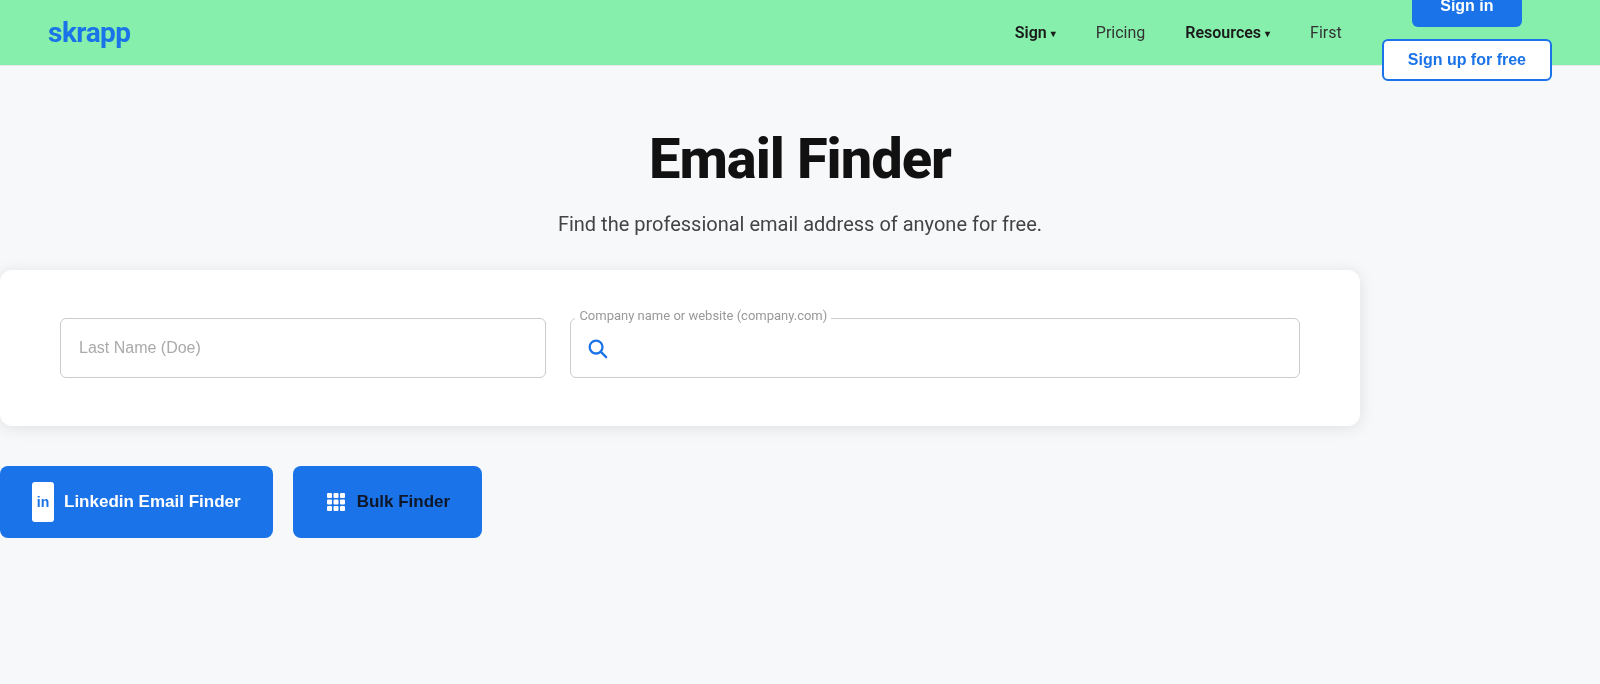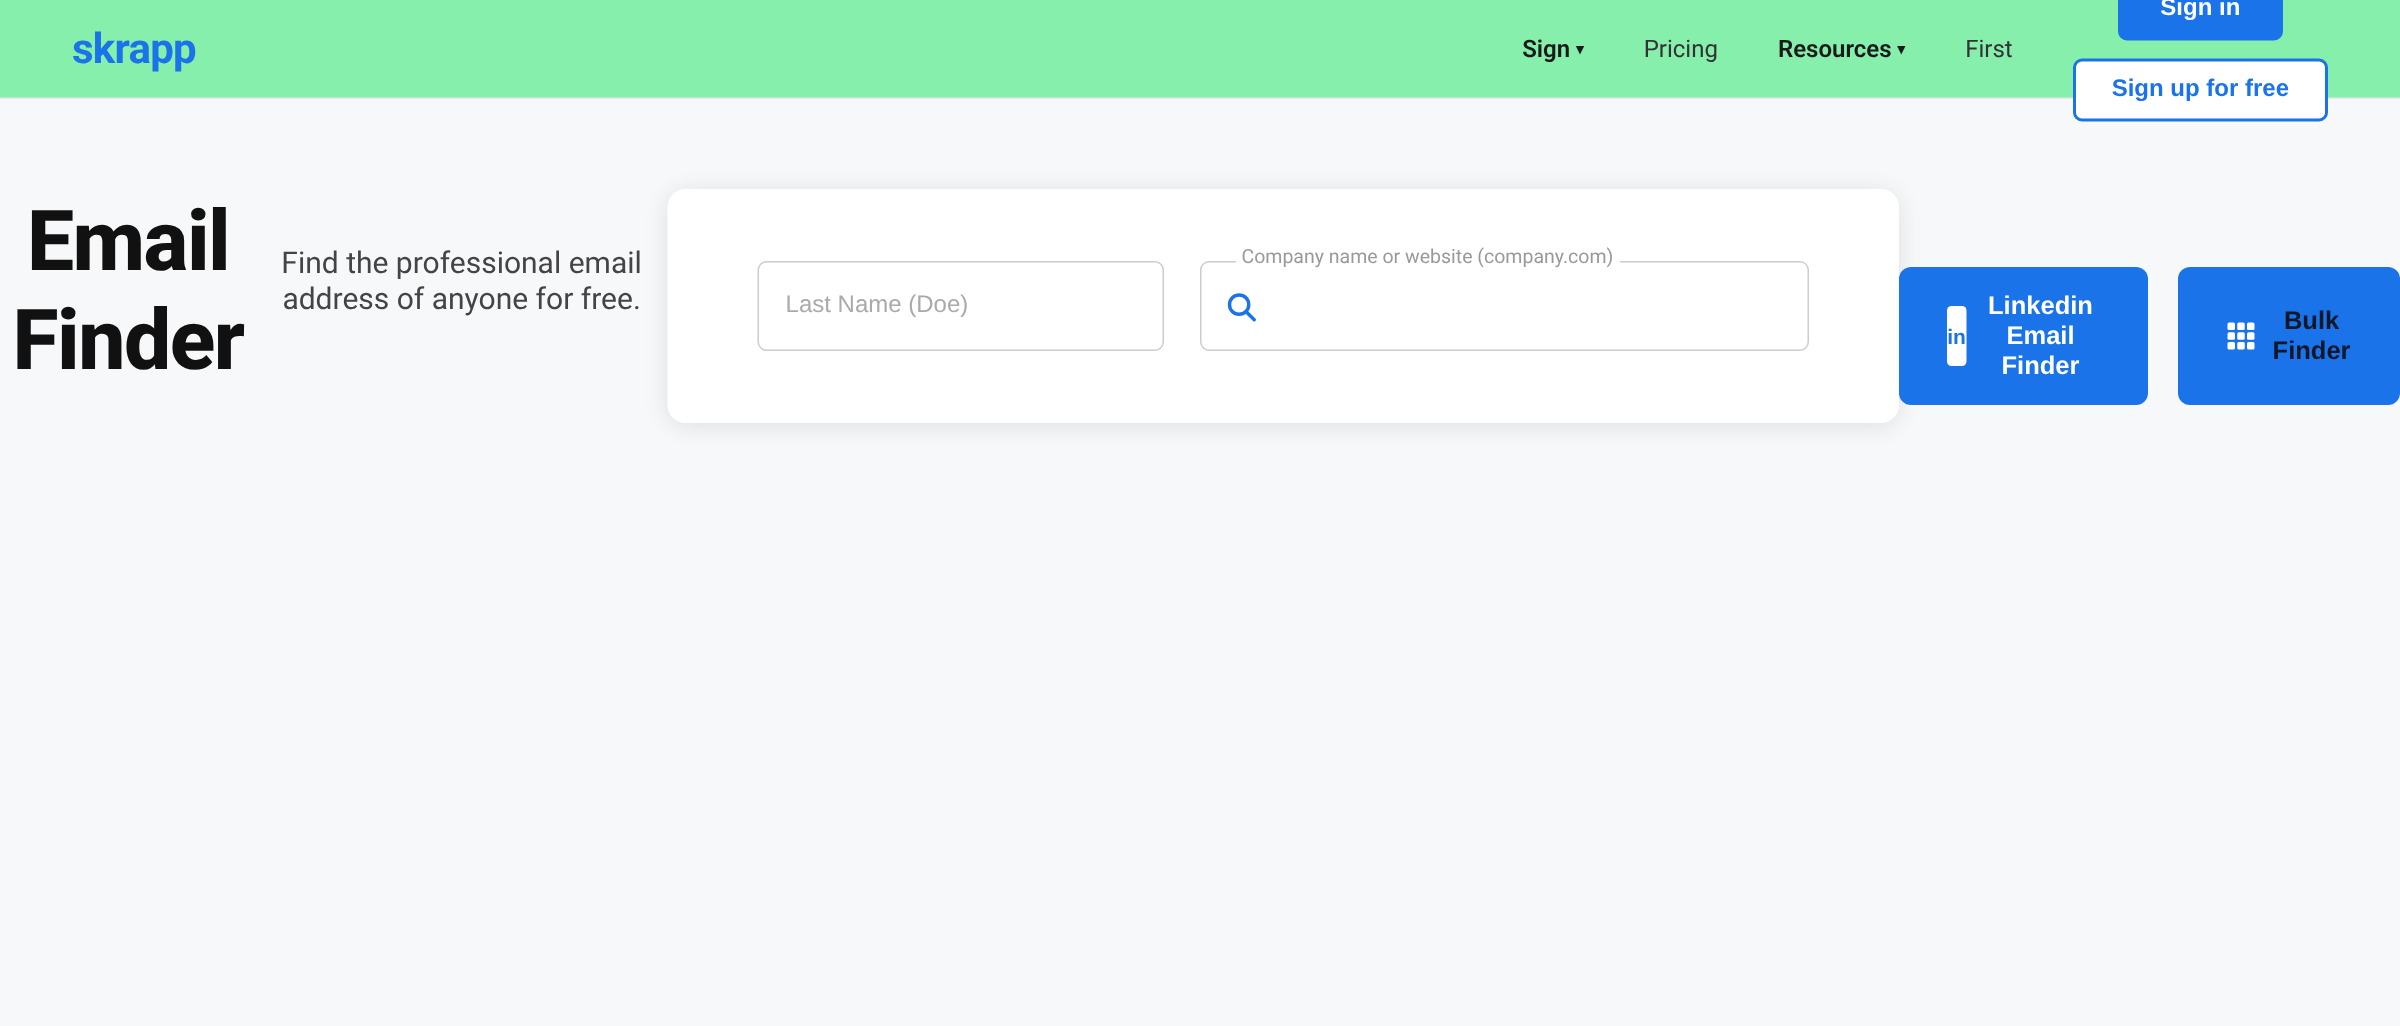--- a/index.html
+++ b/index.html
@@ -93,22 +93,21 @@
       border-radius: 6px;
       padding: 10px 24px;
       font-size: 16px;
       font-weight: 600;
       cursor: pointer;
     }
 
     
     main {
       display: flex;
-      flex-direction: row;
-      align-items: center;
+      flex-direction: column;
       padding-top: 60px;
     }
 
     .hero-title {
       font-size: 56px;
       font-weight: 800;
       color: #111111;
       text-align: center;
       margin-bottom: 20px;
       letter-spacing: -1px;
@@ -160,21 +159,21 @@
     }
 
     .company-field-wrapper {
       position: relative;
       width: 100%;
     }
 
     .company-field-wrapper .field-label {
       position: absolute;
       top: -10px;
-      left: 24px;
+      left: 5px;
       background: #fff;
       padding: 0 4px;
       font-size: 13px;
       color: #999;
       z-index: 1;
     }
 
     .company-field-wrapper input {
       width: 100%;
       height: 60px;

